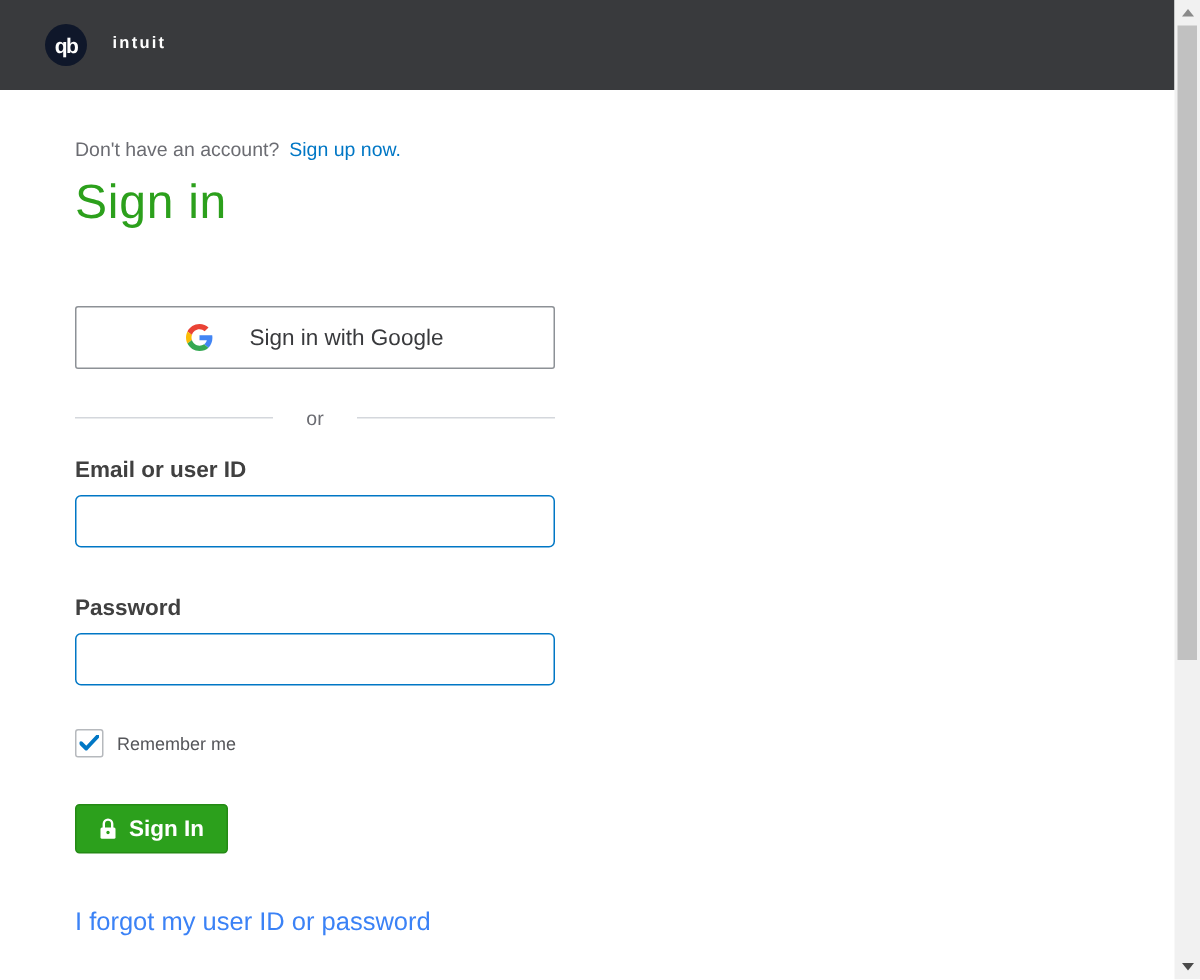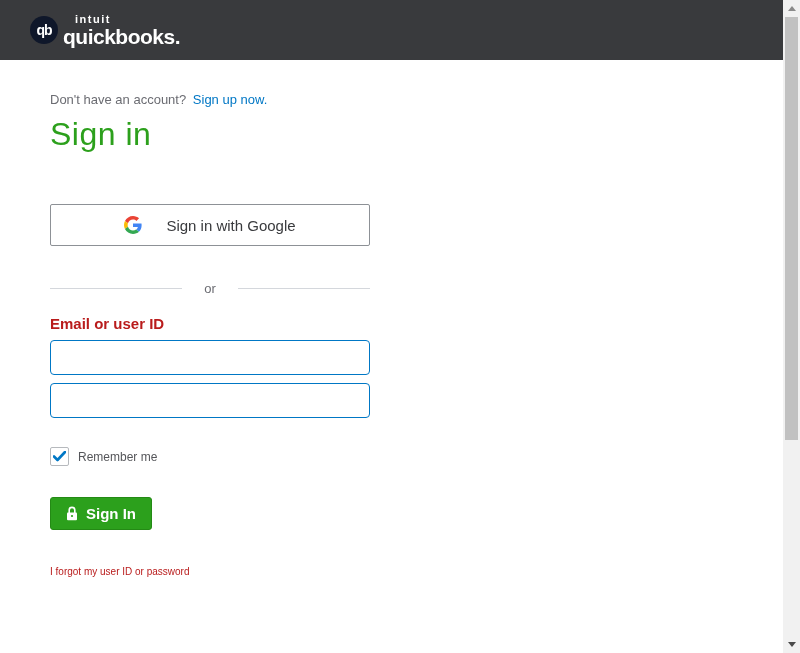--- a/index.html
+++ b/index.html
@@ -55,31 +55,31 @@
     border-radius: 2px;
     display: flex; align-items: center; justify-content: center;
     gap: 24px;
     font-family: "Liberation Sans", sans-serif;
     font-size: 15px; color: #393a3d;
     cursor: pointer;
   }
   .google-icon { width: 18px; height: 18px; display: block; }
 
   .divider {
-    margin-top: 35px;
+    margin-top: 25px;
     width: 320px;
     display: flex; align-items: center;
   }
   .divider .line { flex: 1; height: 1px; background: #d4d7dc; }
   .divider .or-label { padding: 0 22px; font-size: 13px; color: #6b6c72; }
 
   .field-label {
     display: block;
     margin-top: 19px;
-    font-size: 15px; font-weight: 600; color: #b91c1c;
+    font-size: 15px; font-weight: 600; color: #404040;
   }
   .text-input {
     display: block;
     margin-top: 8px;
     width: 320px; height: 35px;
     border: 1px solid #0077c5;
     border-radius: 4px;
     background: #ffffff;
     font-family: "Liberation Sans", sans-serif;
     font-size: 15px; color: #393a3d;
@@ -113,22 +113,22 @@
     gap: 8px;
     color: #ffffff; font-size: 15px; font-weight: bold;
     font-family: "Liberation Sans", sans-serif;
     cursor: pointer;
   }
   .lock-icon { display: block; }
 
   .forgot-link {
     display: inline-block;
     margin-top: 36px;
-    font-size: 10px;
-    color: #b91c1c;
+    font-size: 17px;
+    color: #3b82f6;
     text-decoration: none;
     cursor: pointer;
   }
 
   
   .scrollbar {
     position: absolute; top: 0; right: 0;
     width: 17px; height: 653px;
     background: #f1f1f1;
   }
@@ -161,21 +161,20 @@
 </head>
 <body>
 
 <div class="header">
   <div class="logo-wrap">
     <div class="logo-circle">
       <span>qb</span>
     </div>
     <div class="brand-text">
       <span class="brand-intuit">intuit</span>
-      <span class="brand-qb">quickbooks.</span>
     </div>
   </div>
 </div>
 
 <div class="main">
 
   <div class="signup-row">
     <span>Don't have an account?</span>
     <a class="signup-link" href="#">Sign up now.</a>
   </div>
@@ -194,20 +193,21 @@
 
   <div class="divider">
     <div class="line"></div>
     <span class="or-label">or</span>
     <div class="line"></div>
   </div>
 
   <label class="field-label">Email or user ID</label>
   <input class="text-input" type="text" value="" style="">
 
+  <label class="field-label password-label">Password</label>
   <input class="text-input" type="password" value="" style="">
 
   <div class="remember-row">
     <div class="checkbox">
       <svg width="13" height="11" viewBox="0 0 13 11">
         <path d="M1 5.5 L4.5 9 L12 1" stroke="#0077c5" stroke-width="2.6" fill="none" stroke-linecap="round" stroke-linejoin="round"></path>
       </svg>
     </div>
     <span class="remember-label">Remember me</span>
   </div>

